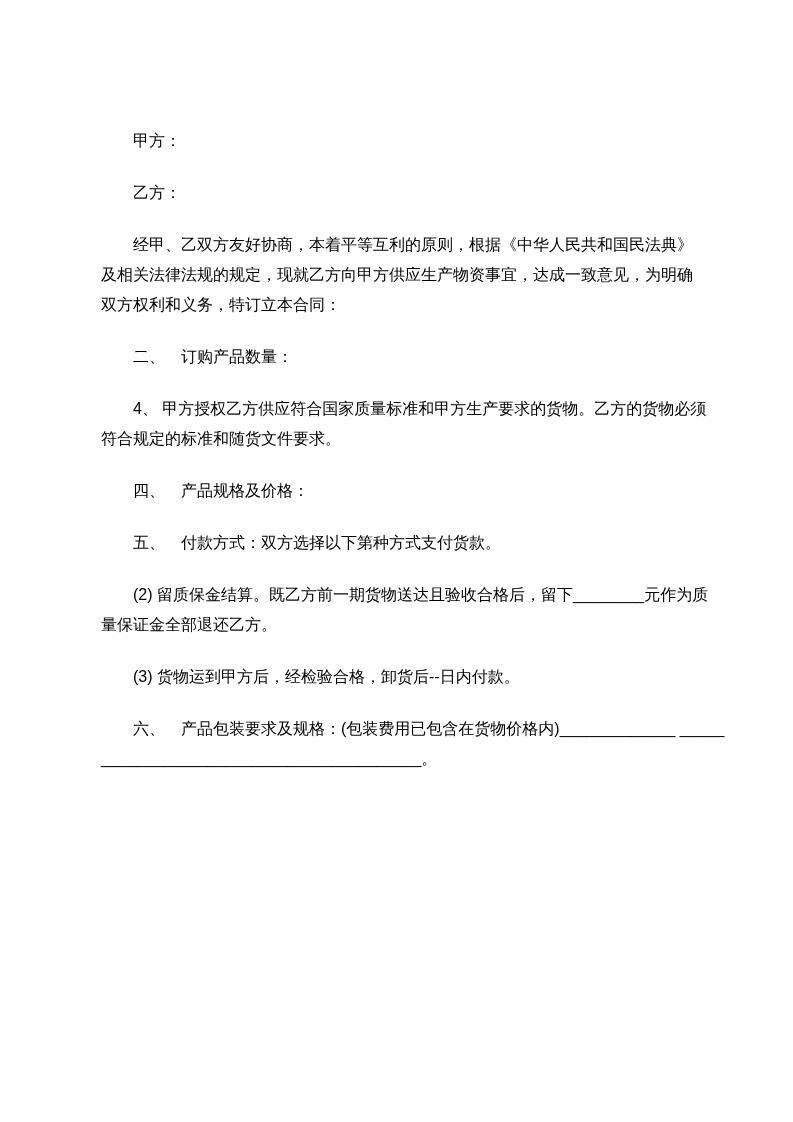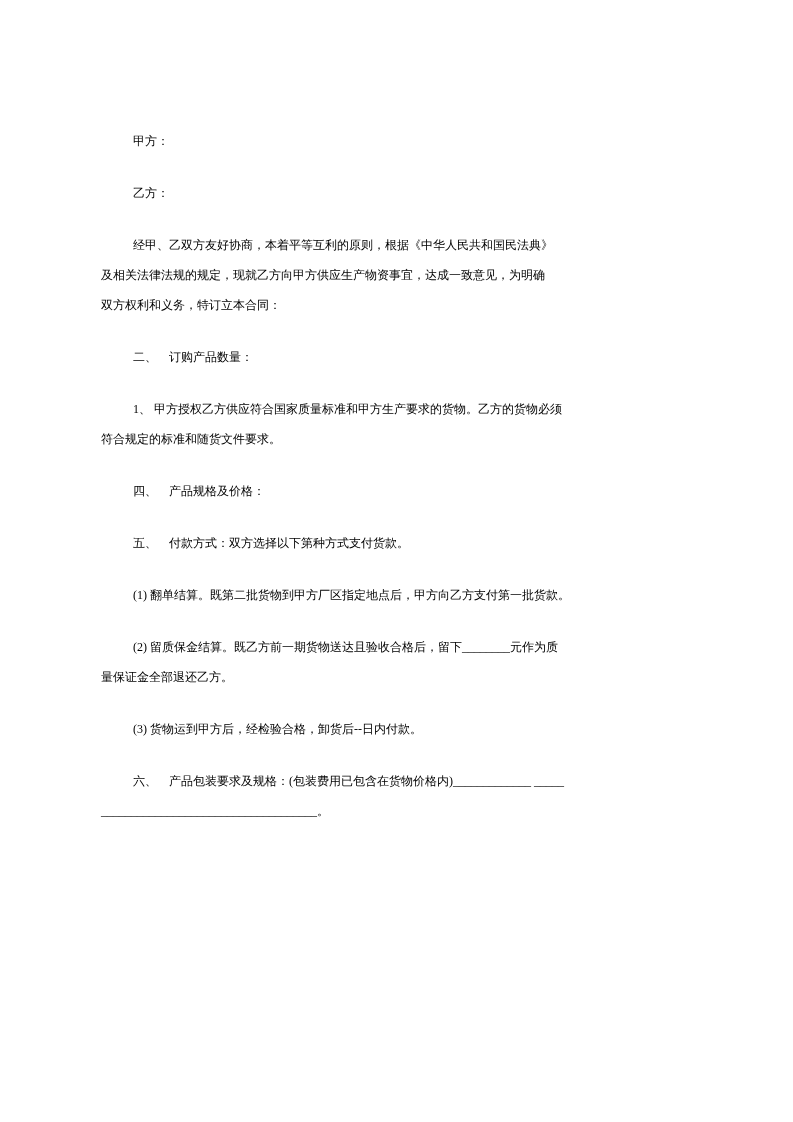--- a/index.html
+++ b/index.html
@@ -16,25 +16,24 @@
     box-sizing: border-box;
     padding: 126px 90px 0 101px;
     overflow: hidden;
     font-family: "Liberation Sans", sans-serif;
   }
   .para {
     margin: 0 0 22px 0;
     padding: 0;
   }
   .line {
-    font-size: 12px;
+    font-size: 16px;
     line-height: 30px;
     white-space: pre;
     letter-spacing: 0;
-    font-family: Liberation Serif, serif;
   }
   .para .line:first-child {
     text-indent: 32px; 
   }
 </style>
 </head>
 <body>
 
 <div class="page">
 
@@ -52,34 +51,33 @@
     <div class="line">双方权利和义务，特订立本合同：</div>
   </div>
 
 
   <div class="para">
     <div class="line">二、　订购产品数量：</div>
   </div>
 
 
   <div class="para">
-    <div class="line">1、 甲方授权乙方供应符合国家质量标准和甲方生产要求的货物。乙方的货物必须</div>
+    <div class="line">4、 甲方授权乙方供应符合国家质量标准和甲方生产要求的货物。乙方的货物必须</div>
     <div class="line">符合规定的标准和随货文件要求。</div>
   </div>
 
   <div class="para">
     <div class="line">四、　产品规格及价格：</div>
   </div>
 
   <div class="para">
     <div class="line">五、　付款方式：双方选择以下第种方式支付货款。</div>
   </div>
 
   <div class="para">
-    <div class="line">(1) 翻单结算。既第二批货物到甲方厂区指定地点后，甲方向乙方支付第一批货款。</div>
   </div>
 
   <div class="para">
     <div class="line">(2) 留质保金结算。既乙方前一期货物送达且验收合格后，留下________元作为质</div>
     <div class="line">量保证金全部退还乙方。</div>
   </div>
 
   <div class="para">
     <div class="line">(3) 货物运到甲方后，经检验合格，卸货后--日内付款。</div>
   </div>

